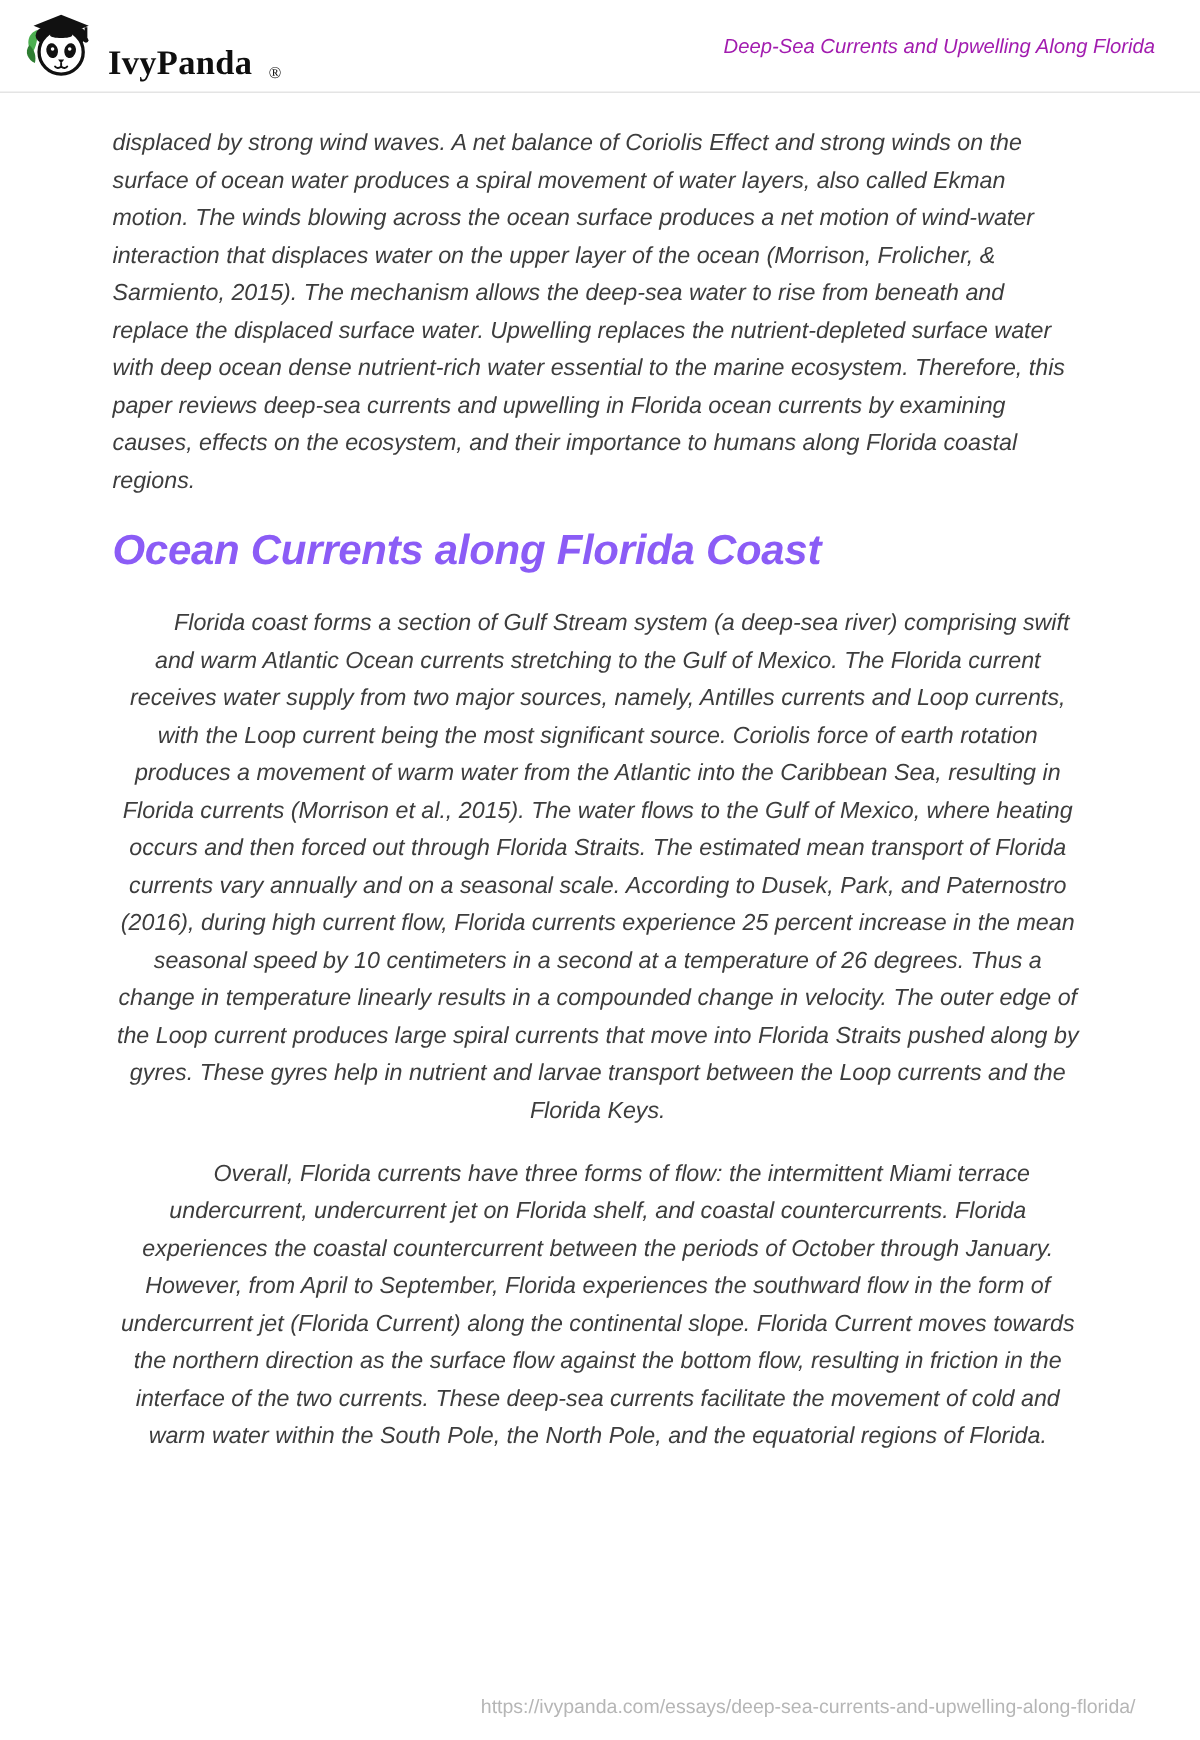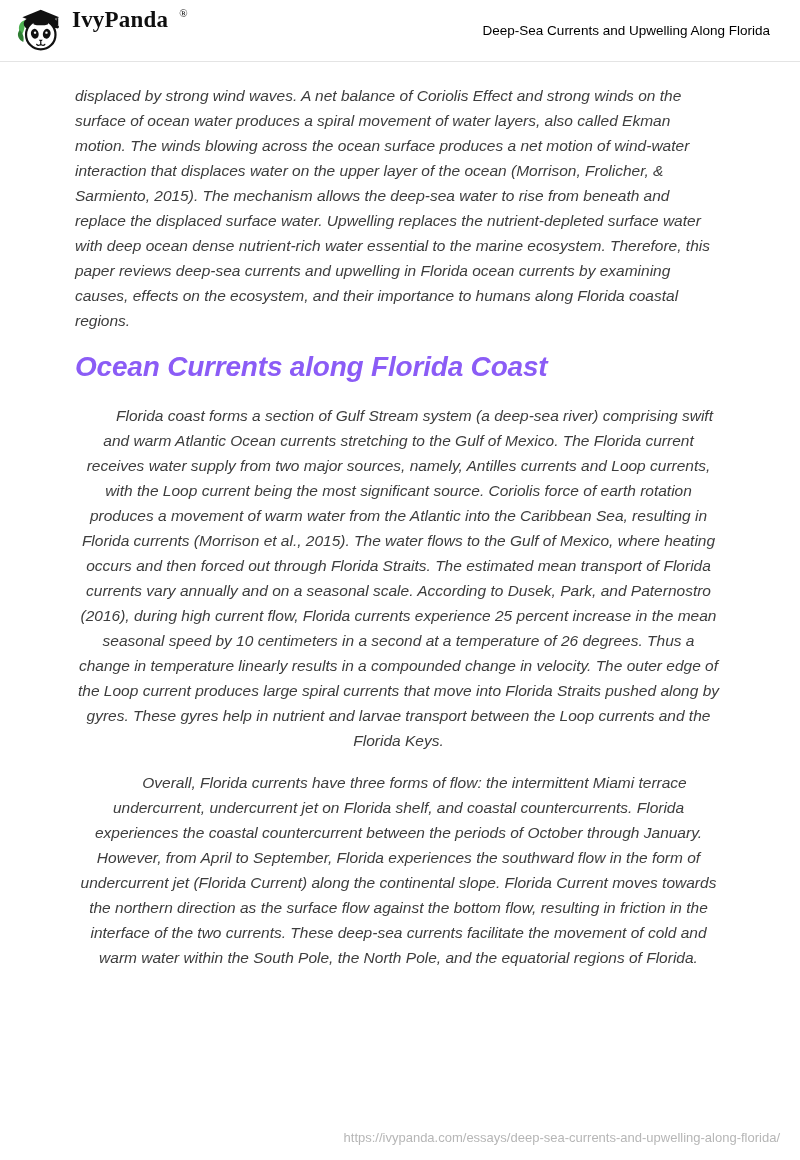--- a/index.html
+++ b/index.html
@@ -13,61 +13,62 @@
     font-family: "Liberation Sans", sans-serif;
     overflow: hidden;
   }
   .header {
     height: 62px;
     display: flex;
     align-items: center;
     padding: 0 30px 0 14px;
     border-bottom: 1px solid #e4e4e4;
   }
-  .brand { display: flex; align-items: flex-start; gap: 10px; }
+  .brand { display: flex; align-items: flex-end; gap: 10px; }
   .logo-wrap { width: 48px; height: 48px; display: flex; align-items: center; justify-content: center; }
   .brand-name {
     font-family: "Liberation Serif", serif;
     font-weight: 700;
     font-size: 23px;
     color: #0f0f0f;
     letter-spacing: 0.2px;
   }
   .reg-mark {
     font-family: "Liberation Serif", serif;
     font-size: 11px;
     color: #0f0f0f;
     vertical-align: super;
     margin-left: 1px;
   }
   .header-title {
     margin-left: auto;
     font-size: 13.5px;
-    color: #000000;
+    color: #a21caf;
+    font-style: italic;
   }
   .content {
     padding: 21px 78px 0 75px;
     color: #3d3d3d;
     font-size: 15.5px;
     line-height: 25px;
     font-style: italic;
   }
   .content p { margin-bottom: 17px; }
   .content p.indent { text-indent: 32px; text-align: center; }
   h1.section-heading {
     font-size: 28px;
     line-height: 34px;
     font-weight: 700;
     color: #8b5cf6;
     letter-spacing: -0.2px;
     margin: 16px 0 19px 0;
   }
   .footer-url {
     position: absolute;
-    right: 20px;
+    right: 43px;
     bottom: 15px;
     font-size: 13px;
     color: #b6b6b6;
   }
 </style>
 </head>
 <body>
 
 <div class="page">
 

